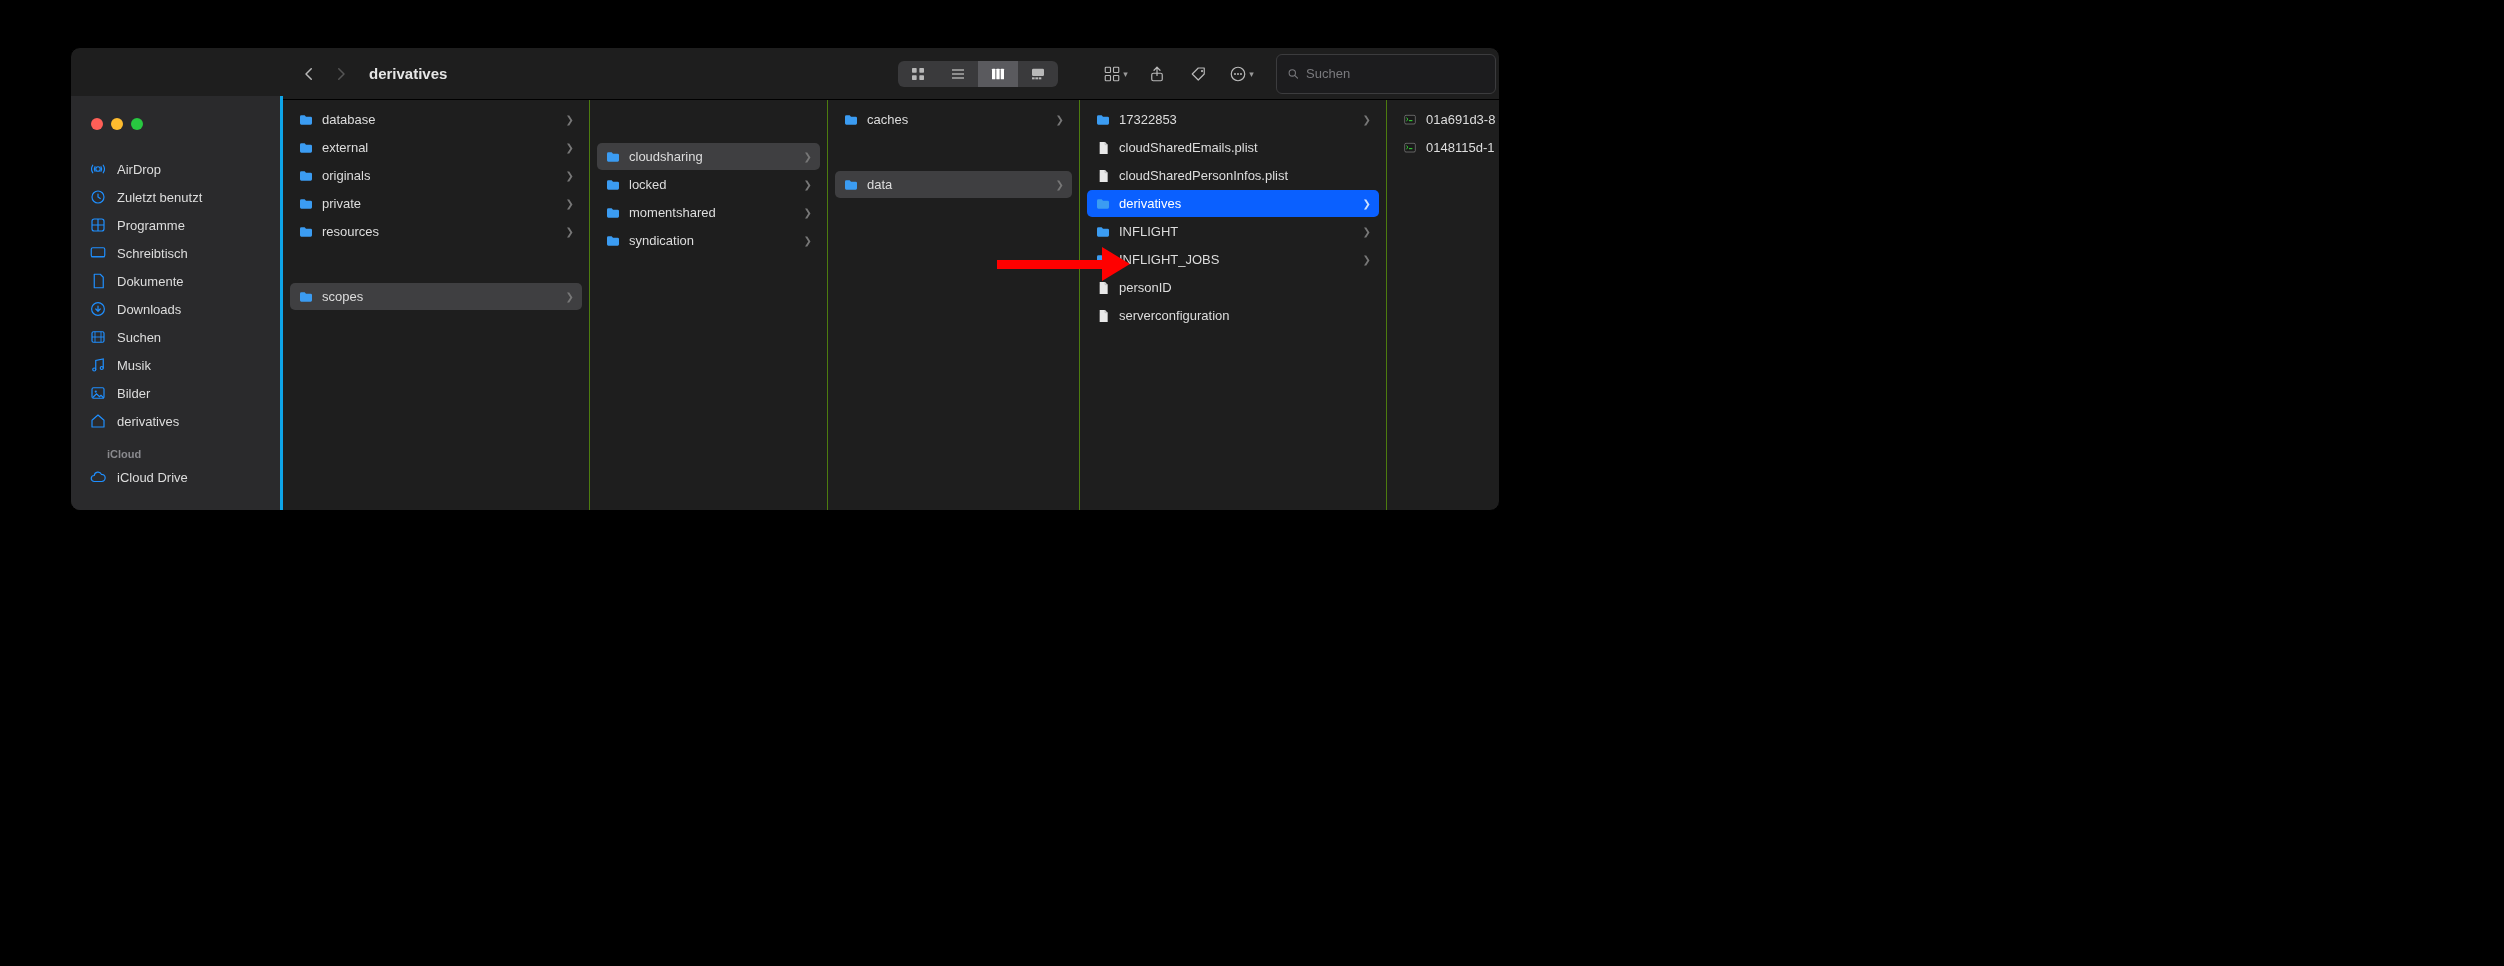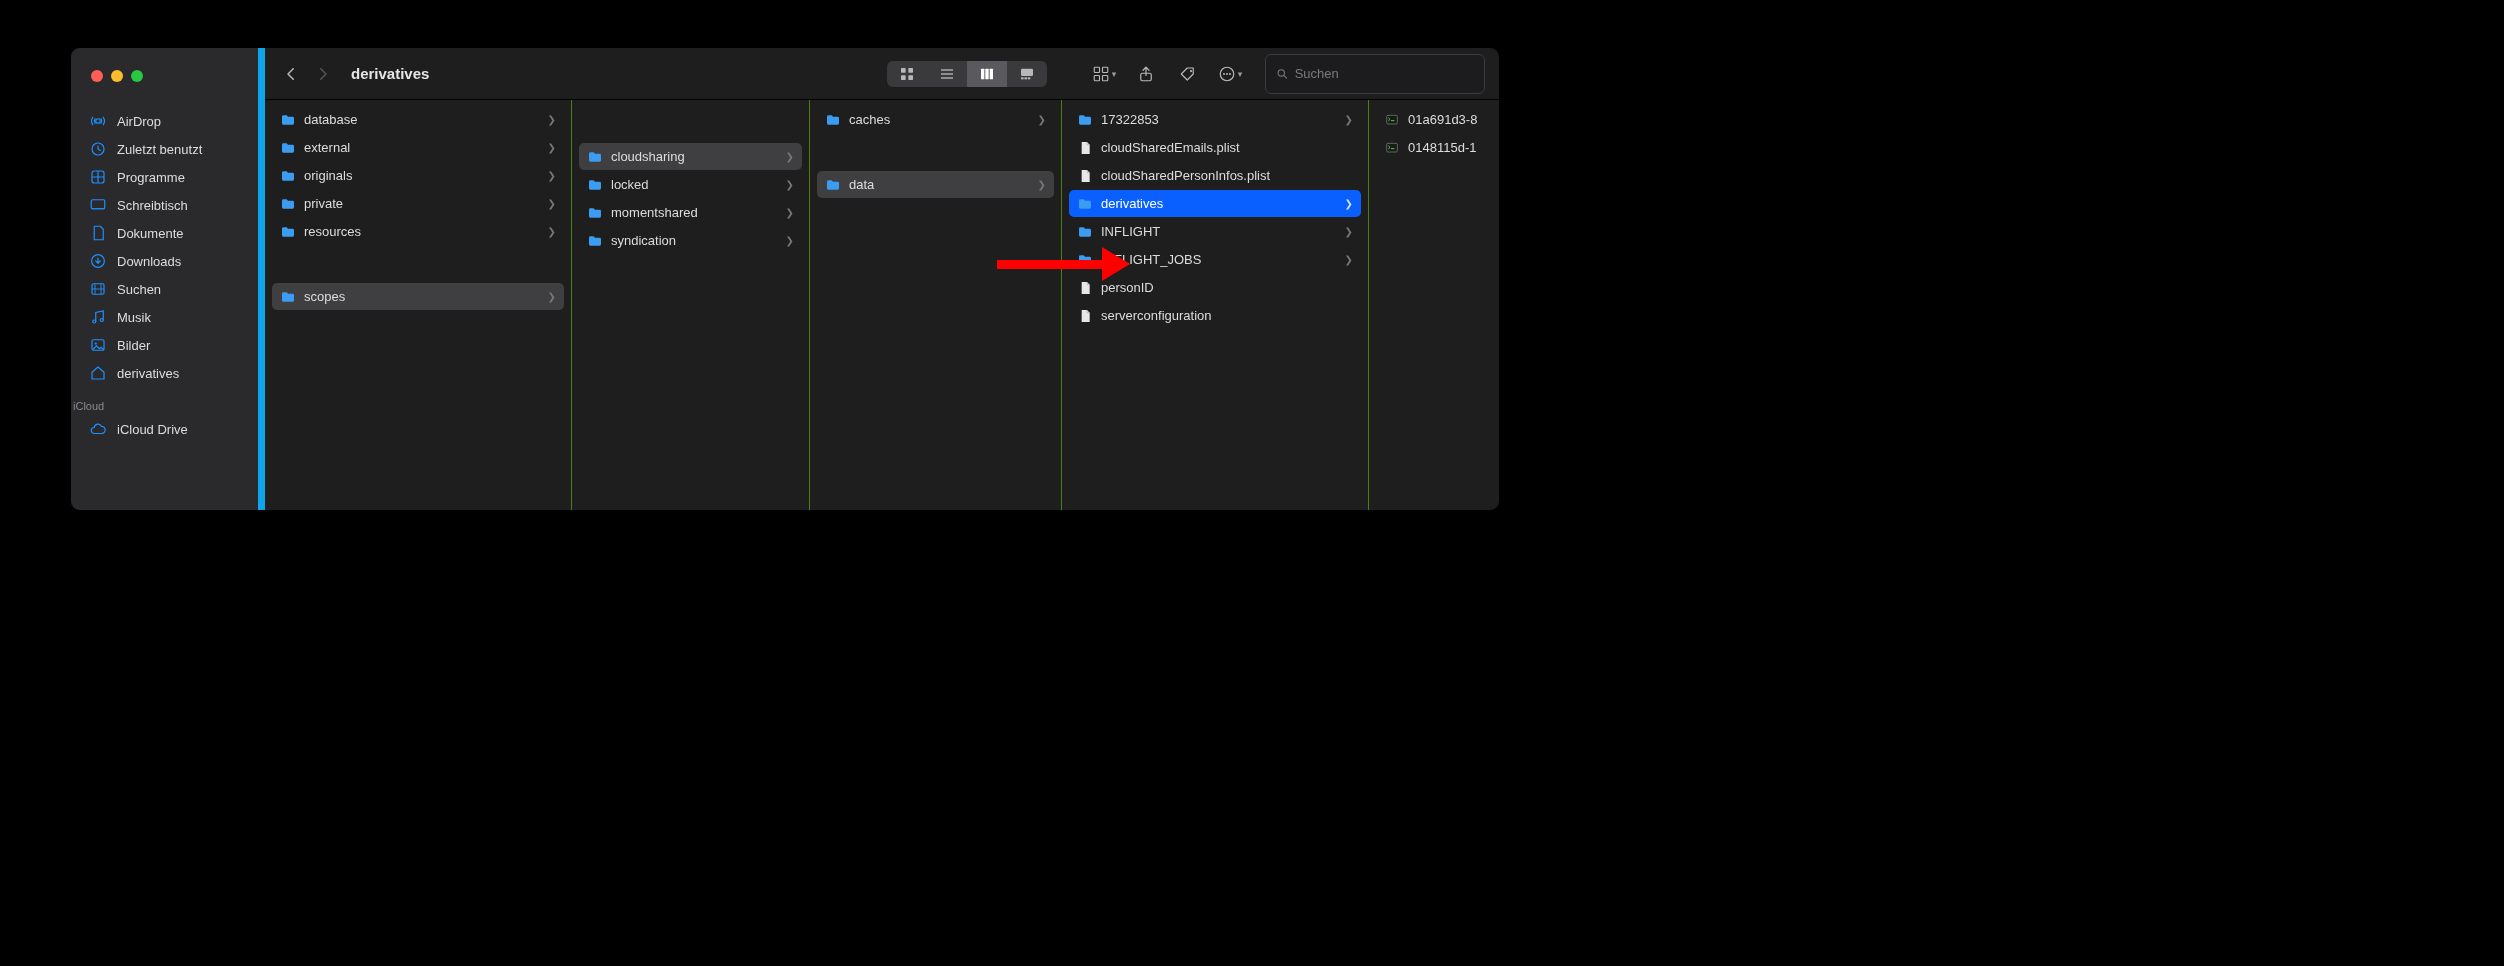--- a/index.html
+++ b/index.html
@@ -1,27 +1,27 @@
 <!DOCTYPE html>
 <html><head>
 <meta charset="utf-8">
 <style>
   * { margin: 0; padding: 0; box-sizing: border-box; font-family: -apple-system, BlinkMacSystemFont, "Segoe UI", Helvetica, Arial, sans-serif; }
   body { background: #000; width: 2504px; height: 966px; padding: 47px 70px 0; }
   .window { width: 1430px; height: 464px; background: #1e1e1e; border-radius: 10px; overflow: hidden; display: flex; box-shadow: 0 20px 60px rgba(0,0,0,0.6); border: 1px solid #000; position: relative;}
-  .sidebar { width: 194px; background: #2a2a2c; display: flex; flex-direction: column; padding-top: 22px; flex-shrink: 0; border-right: 7px solid #0ea5e9;}
+  .sidebar { width: 212px; background: #2a2a2c; display: flex; flex-direction: column; padding-top: 22px; flex-shrink: 0; border-right: 3px solid #0ea5e9; margin-top: 48px;}
   .traffic { display: flex; gap: 8px; padding-left: 20px; padding-bottom: 26px; align-items: center; }
   .dot { width: 12px; height: 12px; border-radius: 50%; }
   .dot.red { background: #ff5f57; } .dot.yellow { background: #febc2e; } .dot.green { background: #28c840; }
   .side-items { display: flex; flex-direction: column; gap: 2px; padding: 0 8px; }
   .side-item { display: flex; align-items: center; gap: 10px; padding: 4px 10px; border-radius: 6px; cursor: pointer; }
   .side-icon { width: 18px; height: 18px; flex-shrink:0; display:flex; align-items:center; justify-content:center; }
   .side-icon svg { width: 18px; height: 18px; }
   .side-label { color: #ddd; font-size: 13px; white-space: nowrap; }
-  .section-header { color: #8a8a8e; font-size: 11px; font-weight: 400; padding: 14px 2px 4px; }
+  .section-header { color: #8a8a8e; font-size: 11px; font-weight: 700; padding: 14px 36px 4px; }
   .main { flex: 1; display: flex; flex-direction: column; }
   .toolbar { height: 52px; display: flex; align-items: center; padding: 0 14px; gap: 8px; border-bottom: 1px solid #000;}
   .nav-btn { width: 24px; height: 28px; display:flex; align-items:center; justify-content:center; color:#999; cursor:pointer;}
   .nav-btn.disabled { color:#555; }
   .title { color: #e6e6e6; font-size: 15px; font-weight: 600; margin-left: 8px; flex:0 0 auto; }
   .spacer-flex { flex:1; }
   .view-group { display:flex; background:#3a3a3c; border-radius:6px; overflow:hidden; }
   .view-btn { width:40px; height:26px; display:flex; align-items:center; justify-content:center; color:#b8b8b8; cursor:pointer;}
   .view-btn.active { background:#5a5a5e; color:#fff;}
   .tool-btn { width:34px; height:28px; display:flex; align-items:center; justify-content:center; color:#b8b8b8; cursor:pointer; border-radius:5px;}

